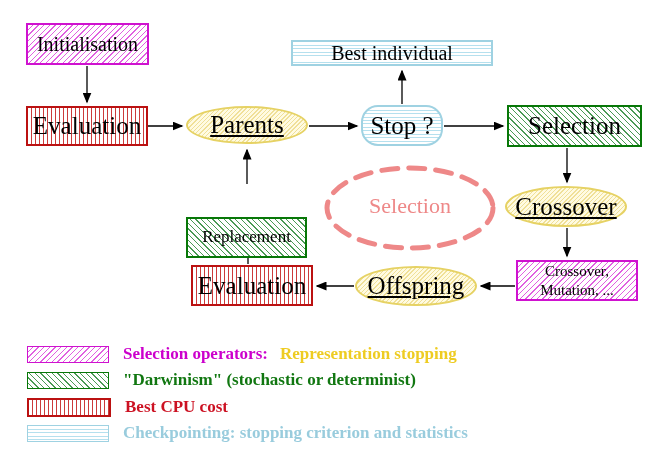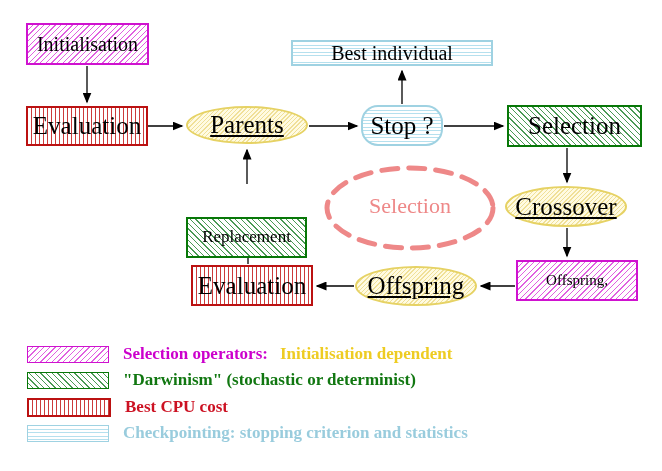--- a/index.html
+++ b/index.html
@@ -95,32 +95,33 @@
   <div class="node hatch-green fs21" style="left:507px;top:105px;width:135px;height:42px;">Selection</div>
 
   <div class="node hatch-green fs17" style="left:186px;top:185px;width:121px;height:41px;">Replacement</div>
 
   <div id="generation-label">Selection</div>
 
   <div class="node ellipse-yellow fs21" style="left:505px;top:186px;width:122px;height:41px;">Crossover</div>
 
   <div class="node hatch-magenta fs15" style="left:516px;top:260px;width:122px;height:41px;">
     <div>
-      <div>Offspring,</div>
+      <div>Crossover,</div>
+      <div>Mutation, ...</div>
     </div>
   </div>
 
   <div class="node ellipse-yellow fs21" style="left:355px;top:266px;width:122px;height:40px;">Offspring</div>
 
   <div class="node stripe-red fs21" style="left:191px;top:265px;width:122px;height:41px;">Evaluation</div>
 
   <div class="legend-row" style="top:344px;">
     <div class="legend-swatch sw-magenta hatch-magenta"></div>
     <div class="legend-text">
-      <span class="t-magenta">Selection operators:</span><span class="t-yellow">Initialisation dependent</span>
+      <span class="t-magenta">Selection operators:</span><span class="t-yellow">Representation stopping</span>
     </div>
   </div>
 
   <div class="legend-row" style="top:370px;">
     <div class="legend-swatch sw-green hatch-green"></div>
     <div class="legend-text t-green">"Darwinism" (stochastic or determinist)</div>
   </div>
 
   <div class="legend-row" style="top:397px;">
     <div class="legend-swatch sw-red stripe-red"></div>

